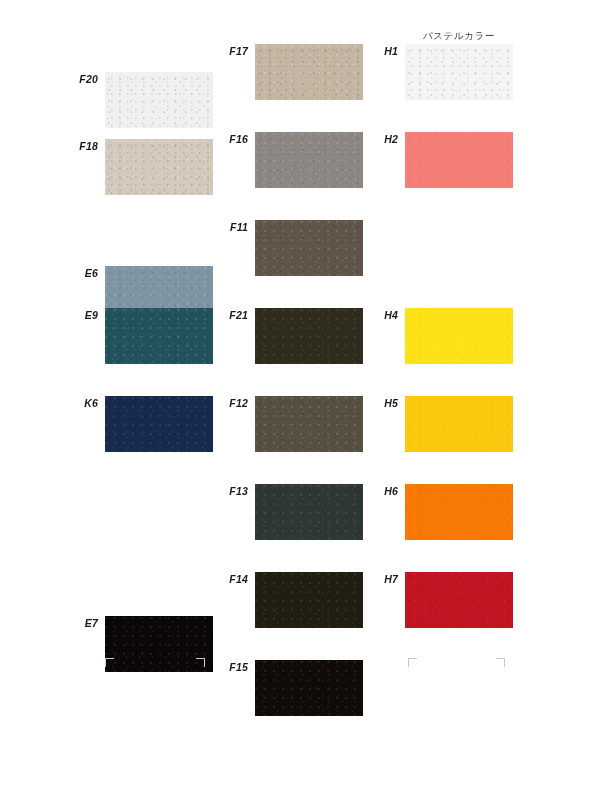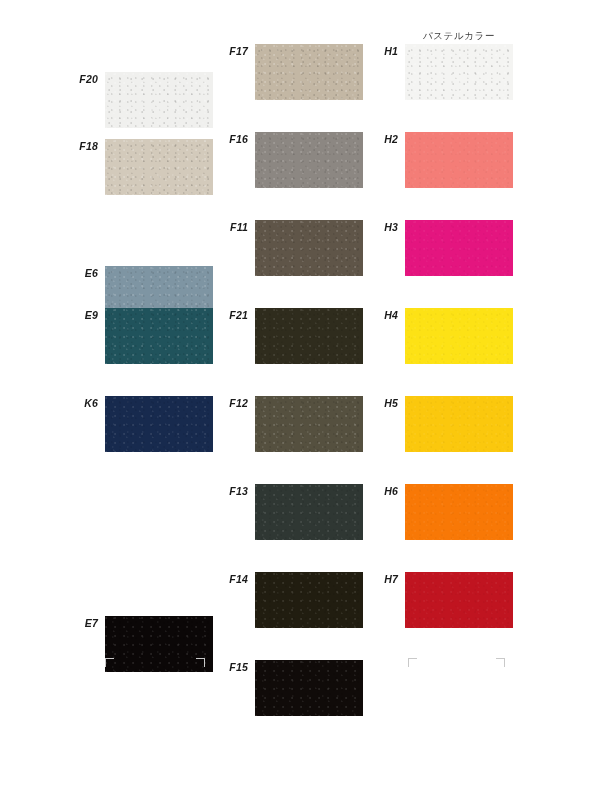--- a/index.html
+++ b/index.html
@@ -185,24 +185,20 @@
     </div>
   <div class="column" id="column-3">
       <div class="swatch-row" style="top: 44px;">
         <div class="swatch-label">H1</div>
         <div class="swatch-chip light-grain" title="H1 — speckled white" style="background: rgb(244, 244, 242);"></div>
       </div>
       <div class="swatch-row" style="top: 132px;">
         <div class="swatch-label">H2</div>
         <div class="swatch-chip flat-grain" title="H2 — coral salmon pink" style="background: rgb(244, 125, 119);"></div>
       </div>
-      <div class="swatch-row" style="top: 220px;">
-        <div class="swatch-label">H3</div>
-        <div class="swatch-chip flat-grain" title="H3 — magenta hot pink" style="background: rgb(228, 21, 127);"></div>
-      </div>
       <div class="swatch-row" style="top: 308px;">
         <div class="swatch-label">H4</div>
         <div class="swatch-chip flat-grain" title="H4 — lemon yellow" style="background: rgb(253, 226, 21);"></div>
       </div>
       <div class="swatch-row" style="top: 396px;">
         <div class="swatch-label">H5</div>
         <div class="swatch-chip flat-grain" title="H5 — golden amber yellow" style="background: rgb(251, 200, 13);"></div>
       </div>
       <div class="swatch-row" style="top: 484px;">
         <div class="swatch-label">H6</div>

